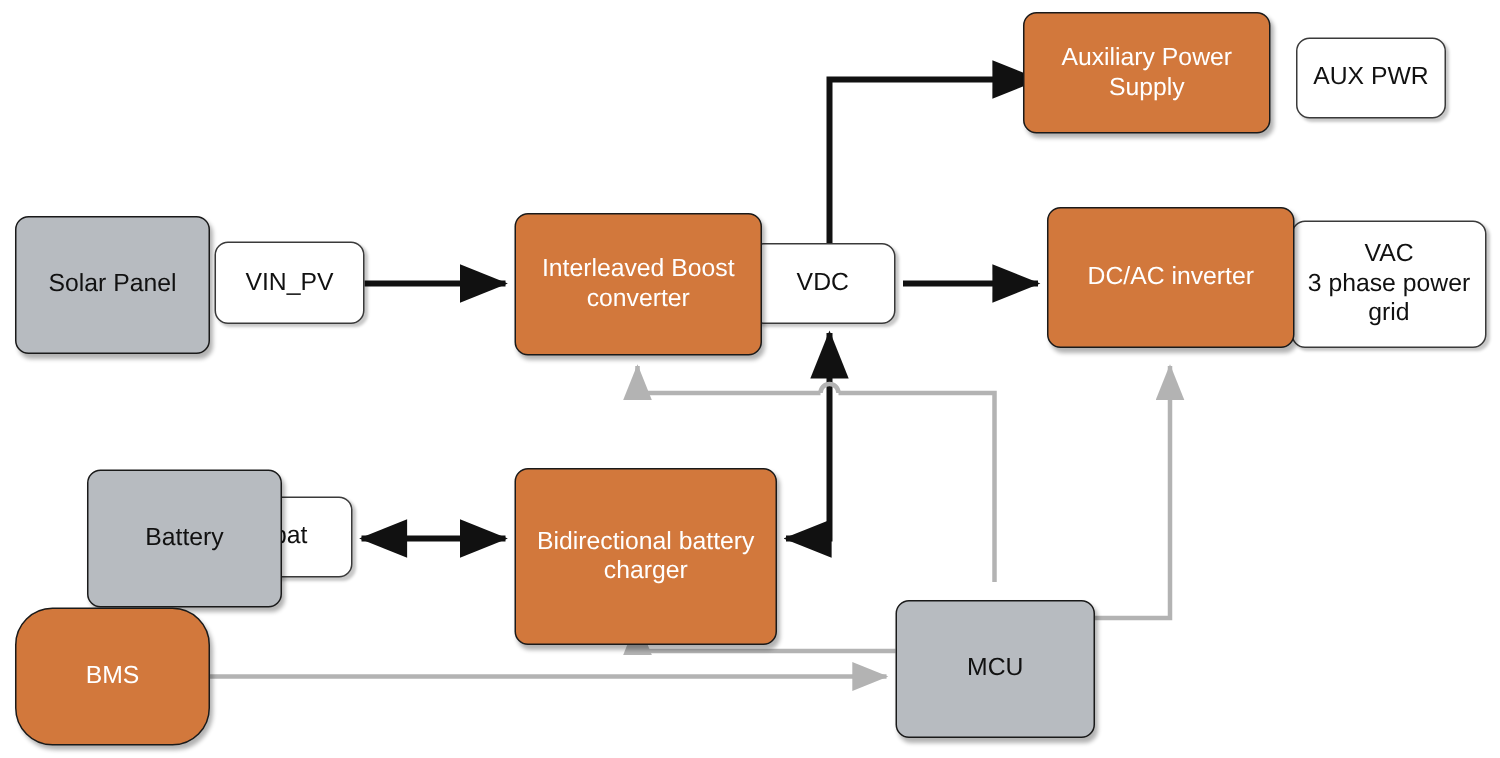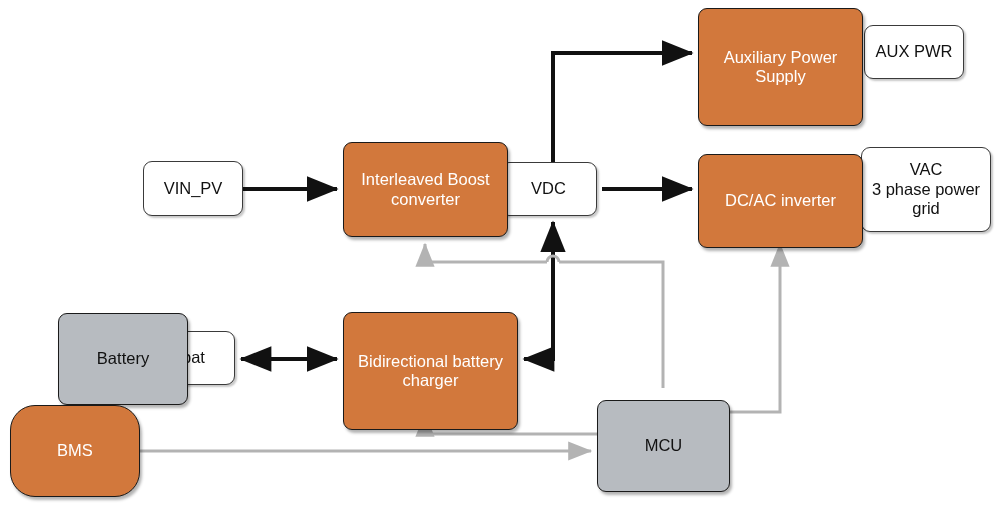--- a/index.html
+++ b/index.html
@@ -119,38 +119,41 @@
 
   <div class="node white tag" style="left:861px; top:147px; width:130px; height:85px;">
     <span style="white-space:pre-line;">VAC
 3 phase power grid</span>
   </div>
 
   <div class="node white tag" style="left:141px; top:331px; width:94px; height:54px;">
     <span>Vbat</span>
   </div>
 
+  <div class="node gray block" style="left:10px; top:144px; width:130px; height:92px;">
+    <span>Solar Panel</span>
+  </div>
 
   <div class="node gray block" style="left:10px; top:313px; width:130px; height:92px;margin-left:48px;">
     <span>Battery</span>
   </div>
 
   <div class="node gray block" style="left:597px; top:400px; width:133px; height:92px;">
     <span>MCU</span>
   </div>
 
   <div class="node orange block" style="left:343px; top:142px; width:165px; height:95px;">
     <span>Interleaved Boost converter</span>
   </div>
 
-  <div class="node orange block" style="left:698px; top:8px; width:165px; height:118px;">
+  <div class="node orange block" style="left:682px; top:8px; width:165px; height:81px;">
     <span>Auxiliary Power Supply</span>
   </div>
 
-  <div class="node orange block" style="left:698px; top:154px; width:165px; height:94px;">
+  <div class="node orange block" style="left:698px; top:138px; width:165px; height:94px;">
     <span>DC/AC inverter</span>
   </div>
 
   <div class="node orange block" style="left:10px; top:405px; width:130px; height:92px;border-radius:25px;">
     <span>BMS</span>
   </div>
 
   <div class="node orange block" style="left:343px; top:312px; width:175px; height:118px;">
     <span>Bidirectional battery charger</span>
   </div>

